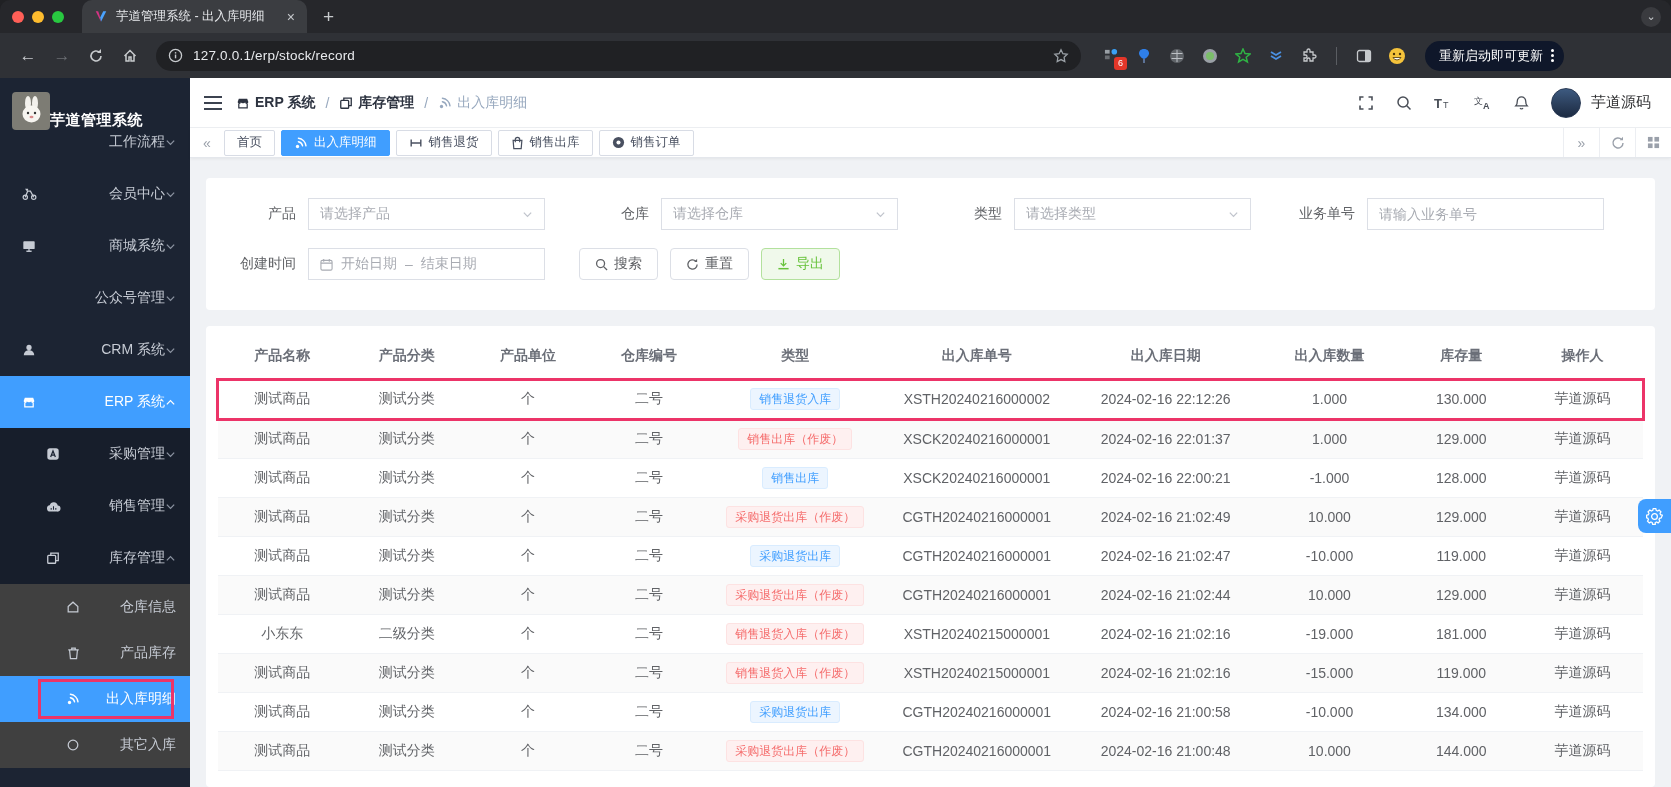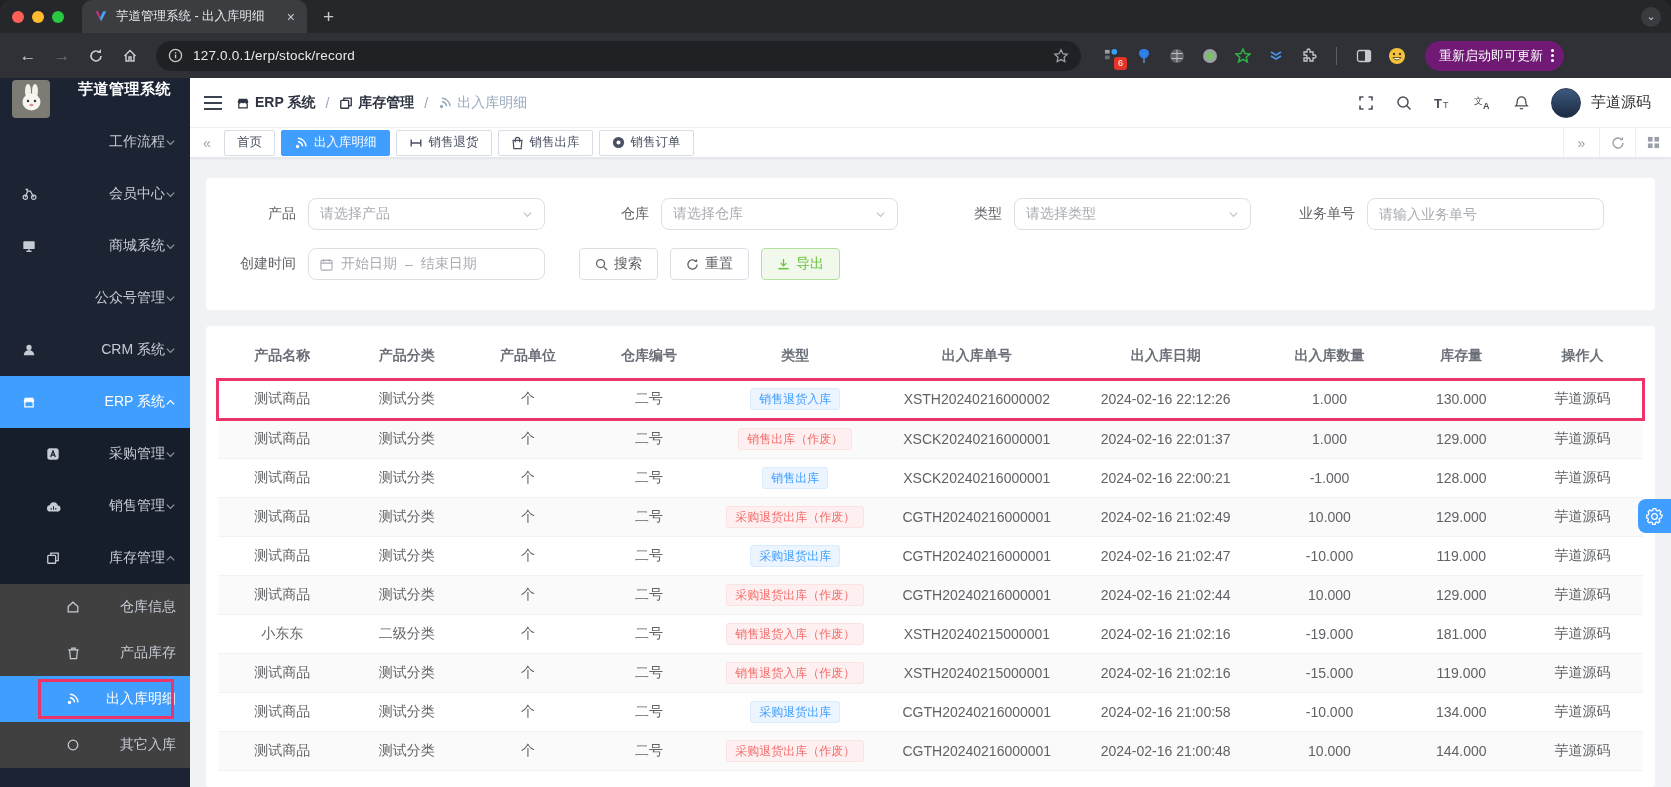--- a/index.html
+++ b/index.html
@@ -19,28 +19,28 @@
 
   .toolbar { height:45px; background:#2f3136; display:flex; align-items:center; padding:0 10px 0 14px; gap:6px; }
   .navic { width:28px; height:28px; display:flex; align-items:center; justify-content:center; color:#c7cacd; font-size:17px; border-radius:50%; }
   .navic.dim { color:#6b6e73; }
   .omnibox { flex:0 0 auto; width:925px; height:30px; background:#202124; border-radius:15px; display:flex; align-items:center; padding:0 12px; gap:10px; color:#e8eaed; margin-left:6px; }
   .omnibox .url { flex:1; font-size:13.5px; letter-spacing:.2px; }
   .exts { display:flex; align-items:center; gap:13px; margin-left:14px; }
   .ext { position:relative; width:20px; height:20px; display:flex; align-items:center; justify-content:center; }
   .badge6 { position:absolute; right:-6px; bottom:-4px; background:#e33629; color:#fff; font-size:9px; min-width:13px; height:13px; border-radius:3px; text-align:center; line-height:13px; padding:0 2px; }
   .vsep { width:1px; height:18px; background:#5a5d62; margin:0 4px; }
-  .update-pill { margin-left:12px; background:#701a75; color:#fff; font-size:13px; height:30px; border:none; border-radius:15px; padding:0 10px 0 14px; display:flex; align-items:center; gap:8px; }
+  .update-pill { margin-left:12px; background:#0f172a; color:#fff; font-size:13px; height:30px; border:none; border-radius:15px; padding:0 10px 0 14px; display:flex; align-items:center; gap:8px; }
   .kebab { display:inline-flex; flex-direction:column; gap:2px; }
   .kebab i { width:3px; height:3px; border-radius:50%; background:#fff; }
 
   
   .app { display:flex; height:709px; background:#f0f2f5; }
   .sidebar { width:190px; background:#1c2433; flex:0 0 190px; position:relative; overflow:hidden; }
-  .logo-row { height:52px; display:flex; align-items:flex-start; gap:28px; padding:2px 10px 0 12px; position:relative; z-index:2; background:#1c2433; }
+  .logo-row { height:52px; display:flex; align-items:flex-end; gap:0; padding:8px 10px 0 12px; position:relative; z-index:2; background:#1c2433; }
   .logo-img { width:38px; height:38px; border-radius:4px; background:#7d7c74; display:flex; align-items:center; justify-content:center; }
   .app-title { color:#fff; font-size:15px; font-weight:700; letter-spacing:.5px; }
   .menu { position:absolute; top:52px; left:0; right:0; bottom:0; overflow:hidden;text-align:right; }
   .mi { display:flex; align-items:center; color:#c6cbd4; font-size:14px; height:52px; padding:0 14px 0 20px; position:relative; }
   .mi .ic { width:18px; margin-right:10px; display:flex; justify-content:center; color:#c6cbd4; }
   .mi .lbl { flex:1; white-space:nowrap; }
   .mi .chev { color:#8b93a1; }
   .mi.l2 { padding-left:44px; background:#171e2b; }
   .mi.l3 { padding-left:64px; height:46px; background:#404040; }
   .mi.active-parent { background:#409eff; color:#fff; }
@@ -70,21 +70,21 @@
   .tb-right { margin-left:auto; display:flex; align-items:stretch; height:100%; }
   .tb-btn { width:36px; display:flex; align-items:center; justify-content:center; color:#9aa0aa; border-left:1px solid #eceef2; font-size:14px; }
 
   .content { flex:1; padding:20px 16px 0; overflow:hidden; display:flex; flex-direction:column; }
   .card { background:#fff; border-radius:4px; }
   .filter-card { padding:20px 20px 18px; margin-bottom:16px; }
   .frow { display:flex; align-items:center; margin-bottom:18px; }
   .frow:last-child { margin-bottom:12px; }
   .fgroup { display:flex; align-items:center; margin-right:34px; }
   .flabel { min-width:70px; text-align:right; font-size:14px; color:#606266; margin-right:12px; white-space:nowrap; }
-  .fselect, .finput, .fdate { width:237px; height:32px; border:1px solid #dcdfe6; border-radius:8px; display:flex; align-items:center; padding:0 11px; font-size:14px; color:#a8abb2; background:#fff; }
+  .fselect, .finput, .fdate { width:237px; height:32px; border:1px solid #dcdfe6; border-radius:0; display:flex; align-items:center; padding:0 11px; font-size:14px; color:#a8abb2; background:#fff; }
   .fselect .ph, .fdate .ph { flex:1; }
   .fselect .chev { color:#c0c4cc; }
   .finput { color:#a8abb2; }
   input.finput { outline:none; }
   input.finput::placeholder { color:#a8abb2; }
   .fdate { gap:8px; }
   .fdate .dash { color:#a8abb2; }
   .btn { height:32px; border-radius:4px; border:1px solid #dcdfe6; background:#fff; color:#606266; font-size:14px; display:inline-flex; align-items:center; gap:6px; padding:0 15px; margin-right:12px; }
   .btn .ic { display:flex; }
   .btn.success { background:#f0f9eb; border-color:#b3e19d; color:#67c23a; }

